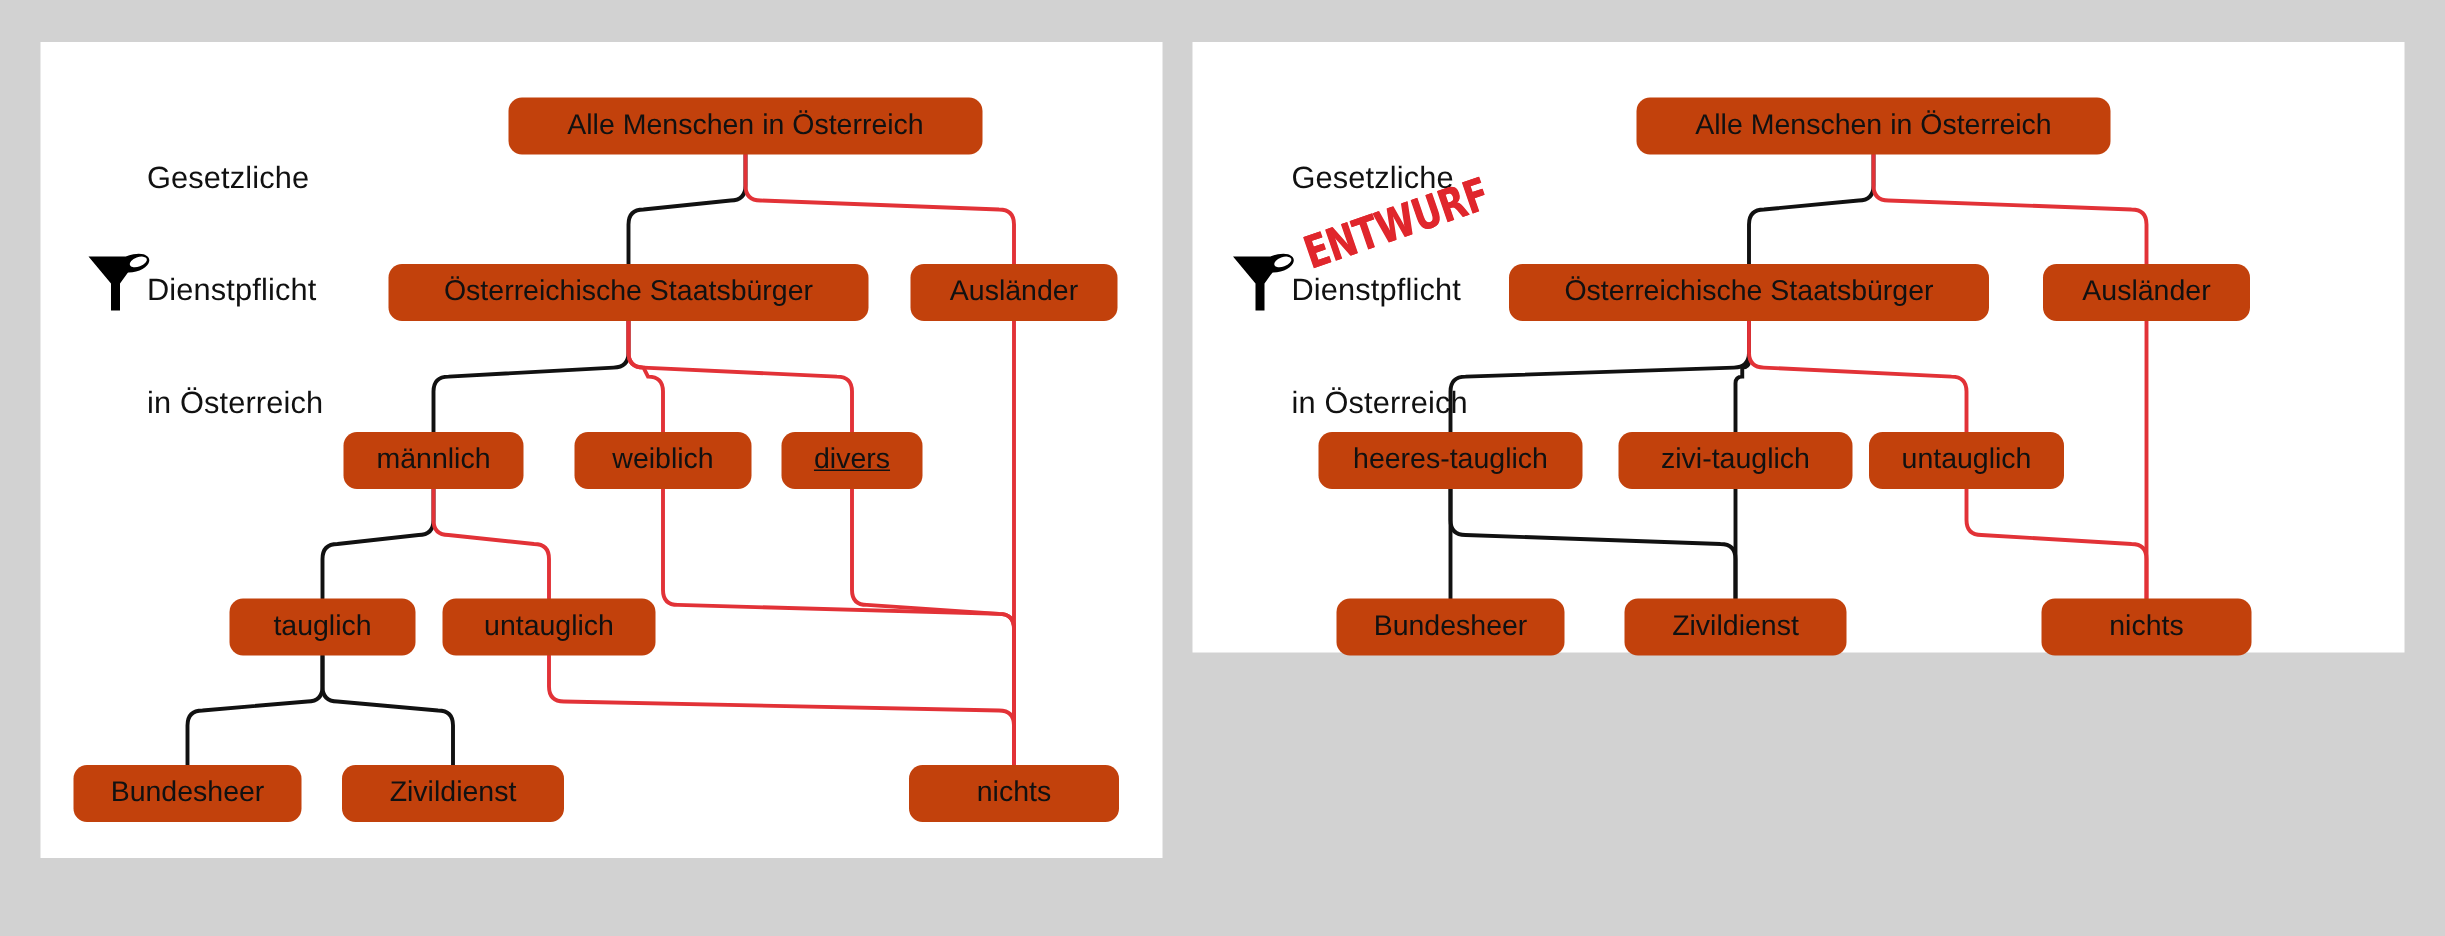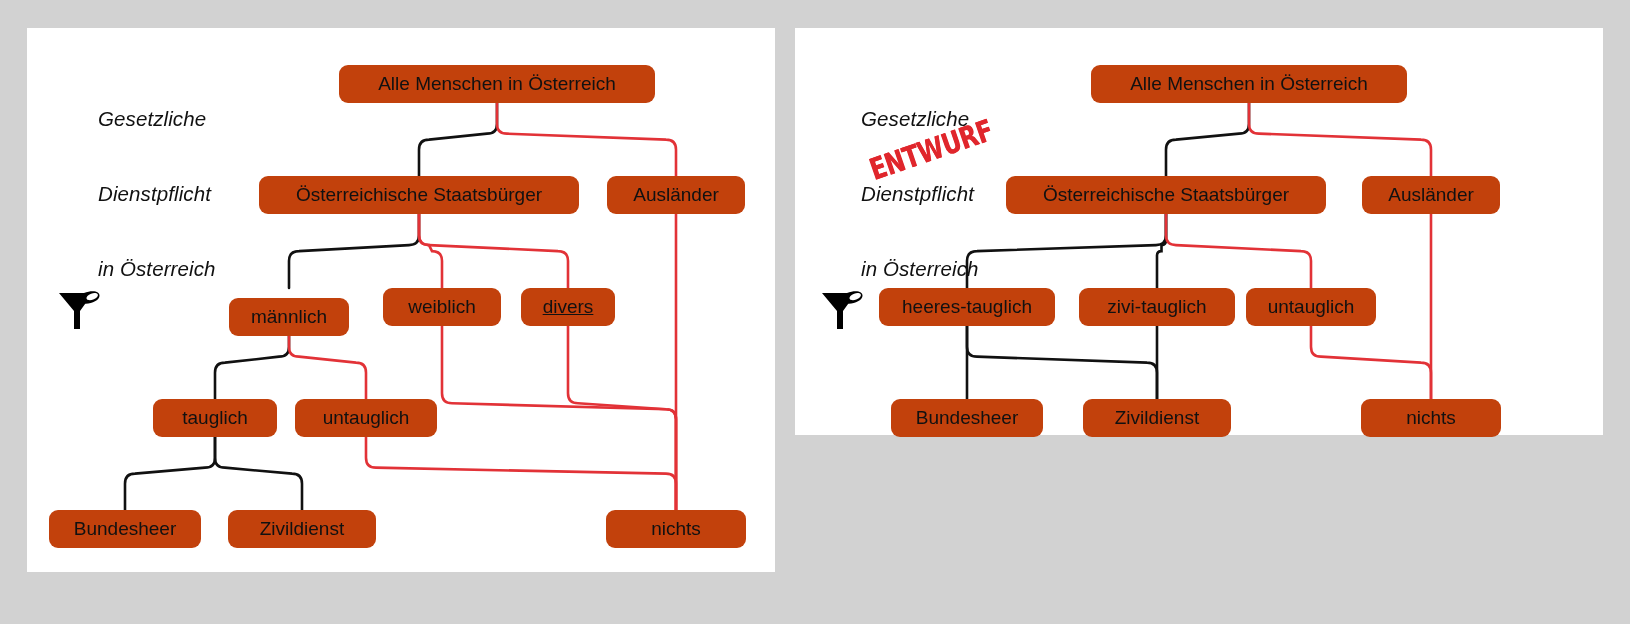--- a/index.html
+++ b/index.html
@@ -28,22 +28,21 @@
     top: 0;
     width: 100%;
     height: 100%;
     overflow: visible;
   }
 
   
   .brand {
     position: absolute;
     display: flex;
-    align-items: flex-end;
-    font-style: italic;
+    align-items: center;
   }
   #brand-left  { left: 30px; top: 14px; }
   #brand-right { left: 25px; top: 14px; }
 
   .funnel-icon {
     width: 44px;
     height: 42px;
     flex: 0 0 auto;
     margin-right: 1px;
     margin-top: 2px;
@@ -120,21 +119,21 @@
     <div class="brand-text">
       <span class="brand-line">Gesetzliche</span>
       <span class="brand-line">Dienstpflicht</span>
       <span class="brand-line">in Österreich</span>
     </div>
   </div>
   <div id="nodes-left">
       <div class="node" style="left: 470px; top: 37px; width: 316px;">Alle Menschen in Österreich</div>
       <div class="node" style="left: 392px; top: 148px; width: 320px;">Österreichische Staatsbürger</div>
       <div class="node" style="left: 649px; top: 148px; width: 138px;">Ausländer</div>
-      <div class="node" style="left: 262px; top: 270px; width: 120px;">männlich</div>
+      <div class="node" style="left: 262px; top: 260px; width: 120px;">männlich</div>
       <div class="node" style="left: 415px; top: 260px; width: 118px; text-align: right;">weiblich</div>
       <div class="node" style="left: 541px; top: 260px; width: 94px; text-decoration: underline;">divers</div>
       <div class="node" style="left: 188px; top: 371px; width: 124px;">tauglich</div>
       <div class="node" style="left: 339px; top: 371px; width: 142px;">untauglich</div>
       <div class="node" style="left: 98px; top: 482px; width: 152px;">Bundesheer</div>
       <div class="node" style="left: 275px; top: 482px; width: 148px;">Zivildienst</div>
       <div class="node" style="left: 649px; top: 482px; width: 140px;">nichts</div>
     </div>
 </div>
 

